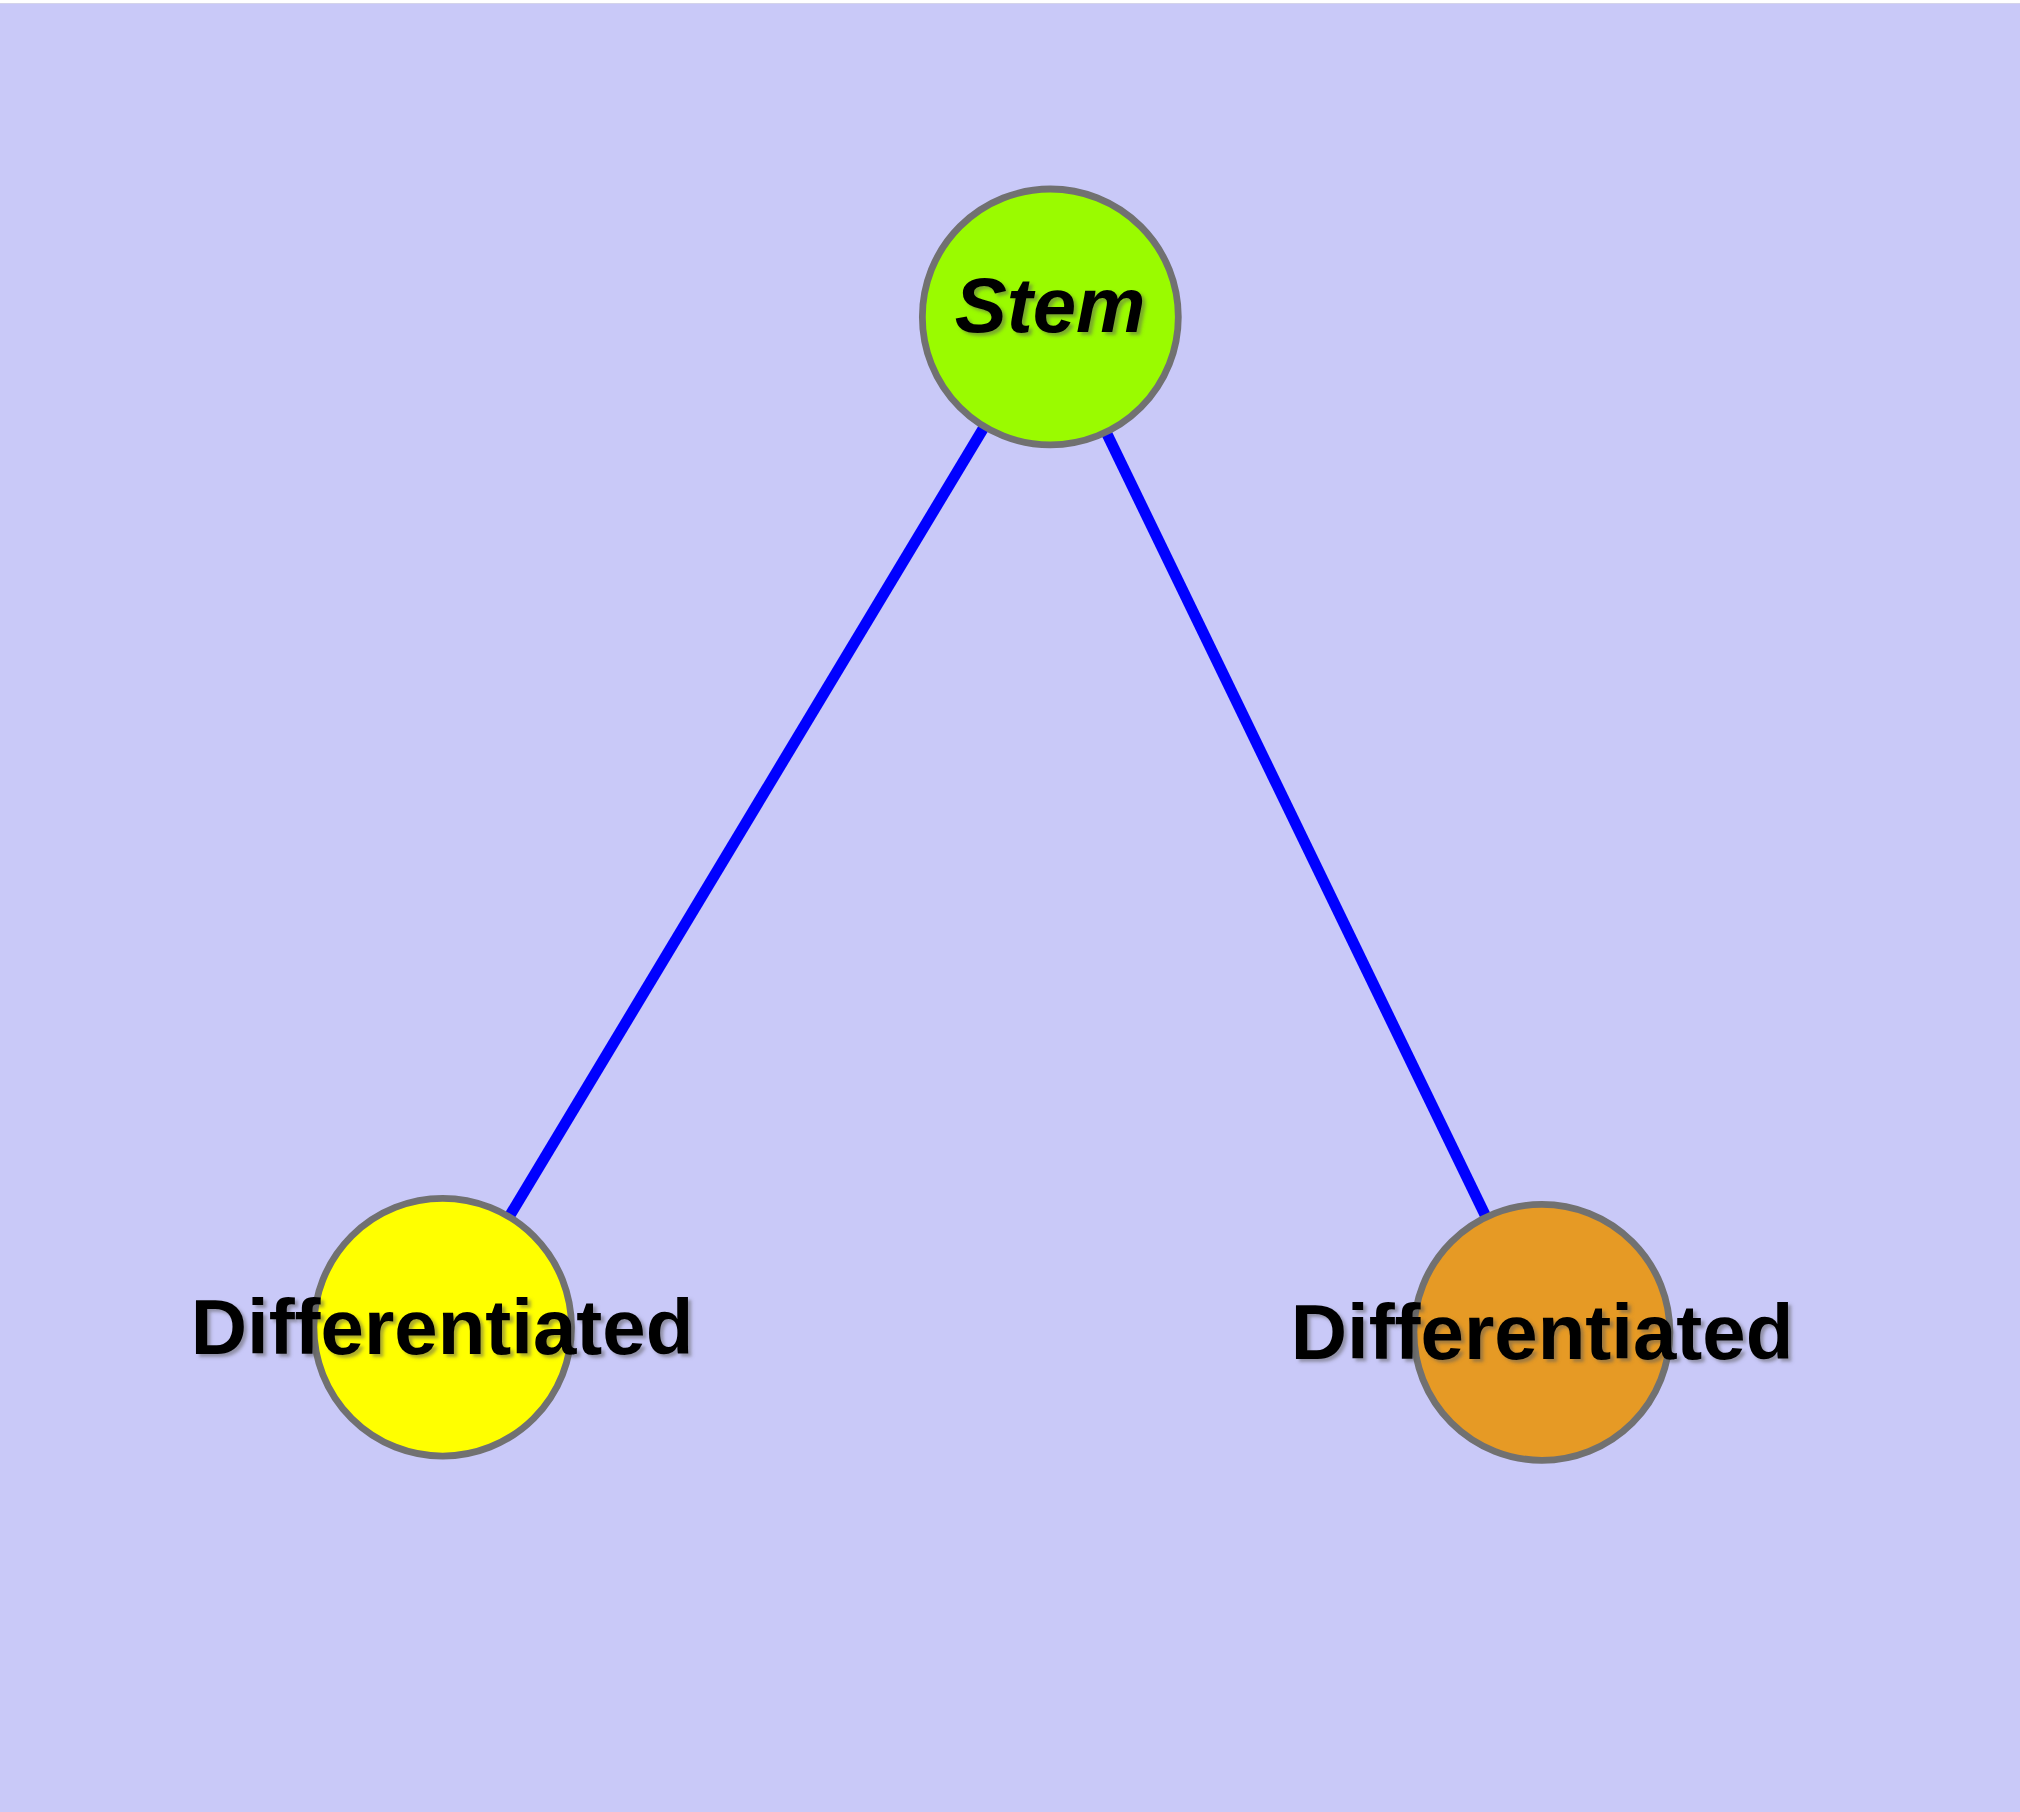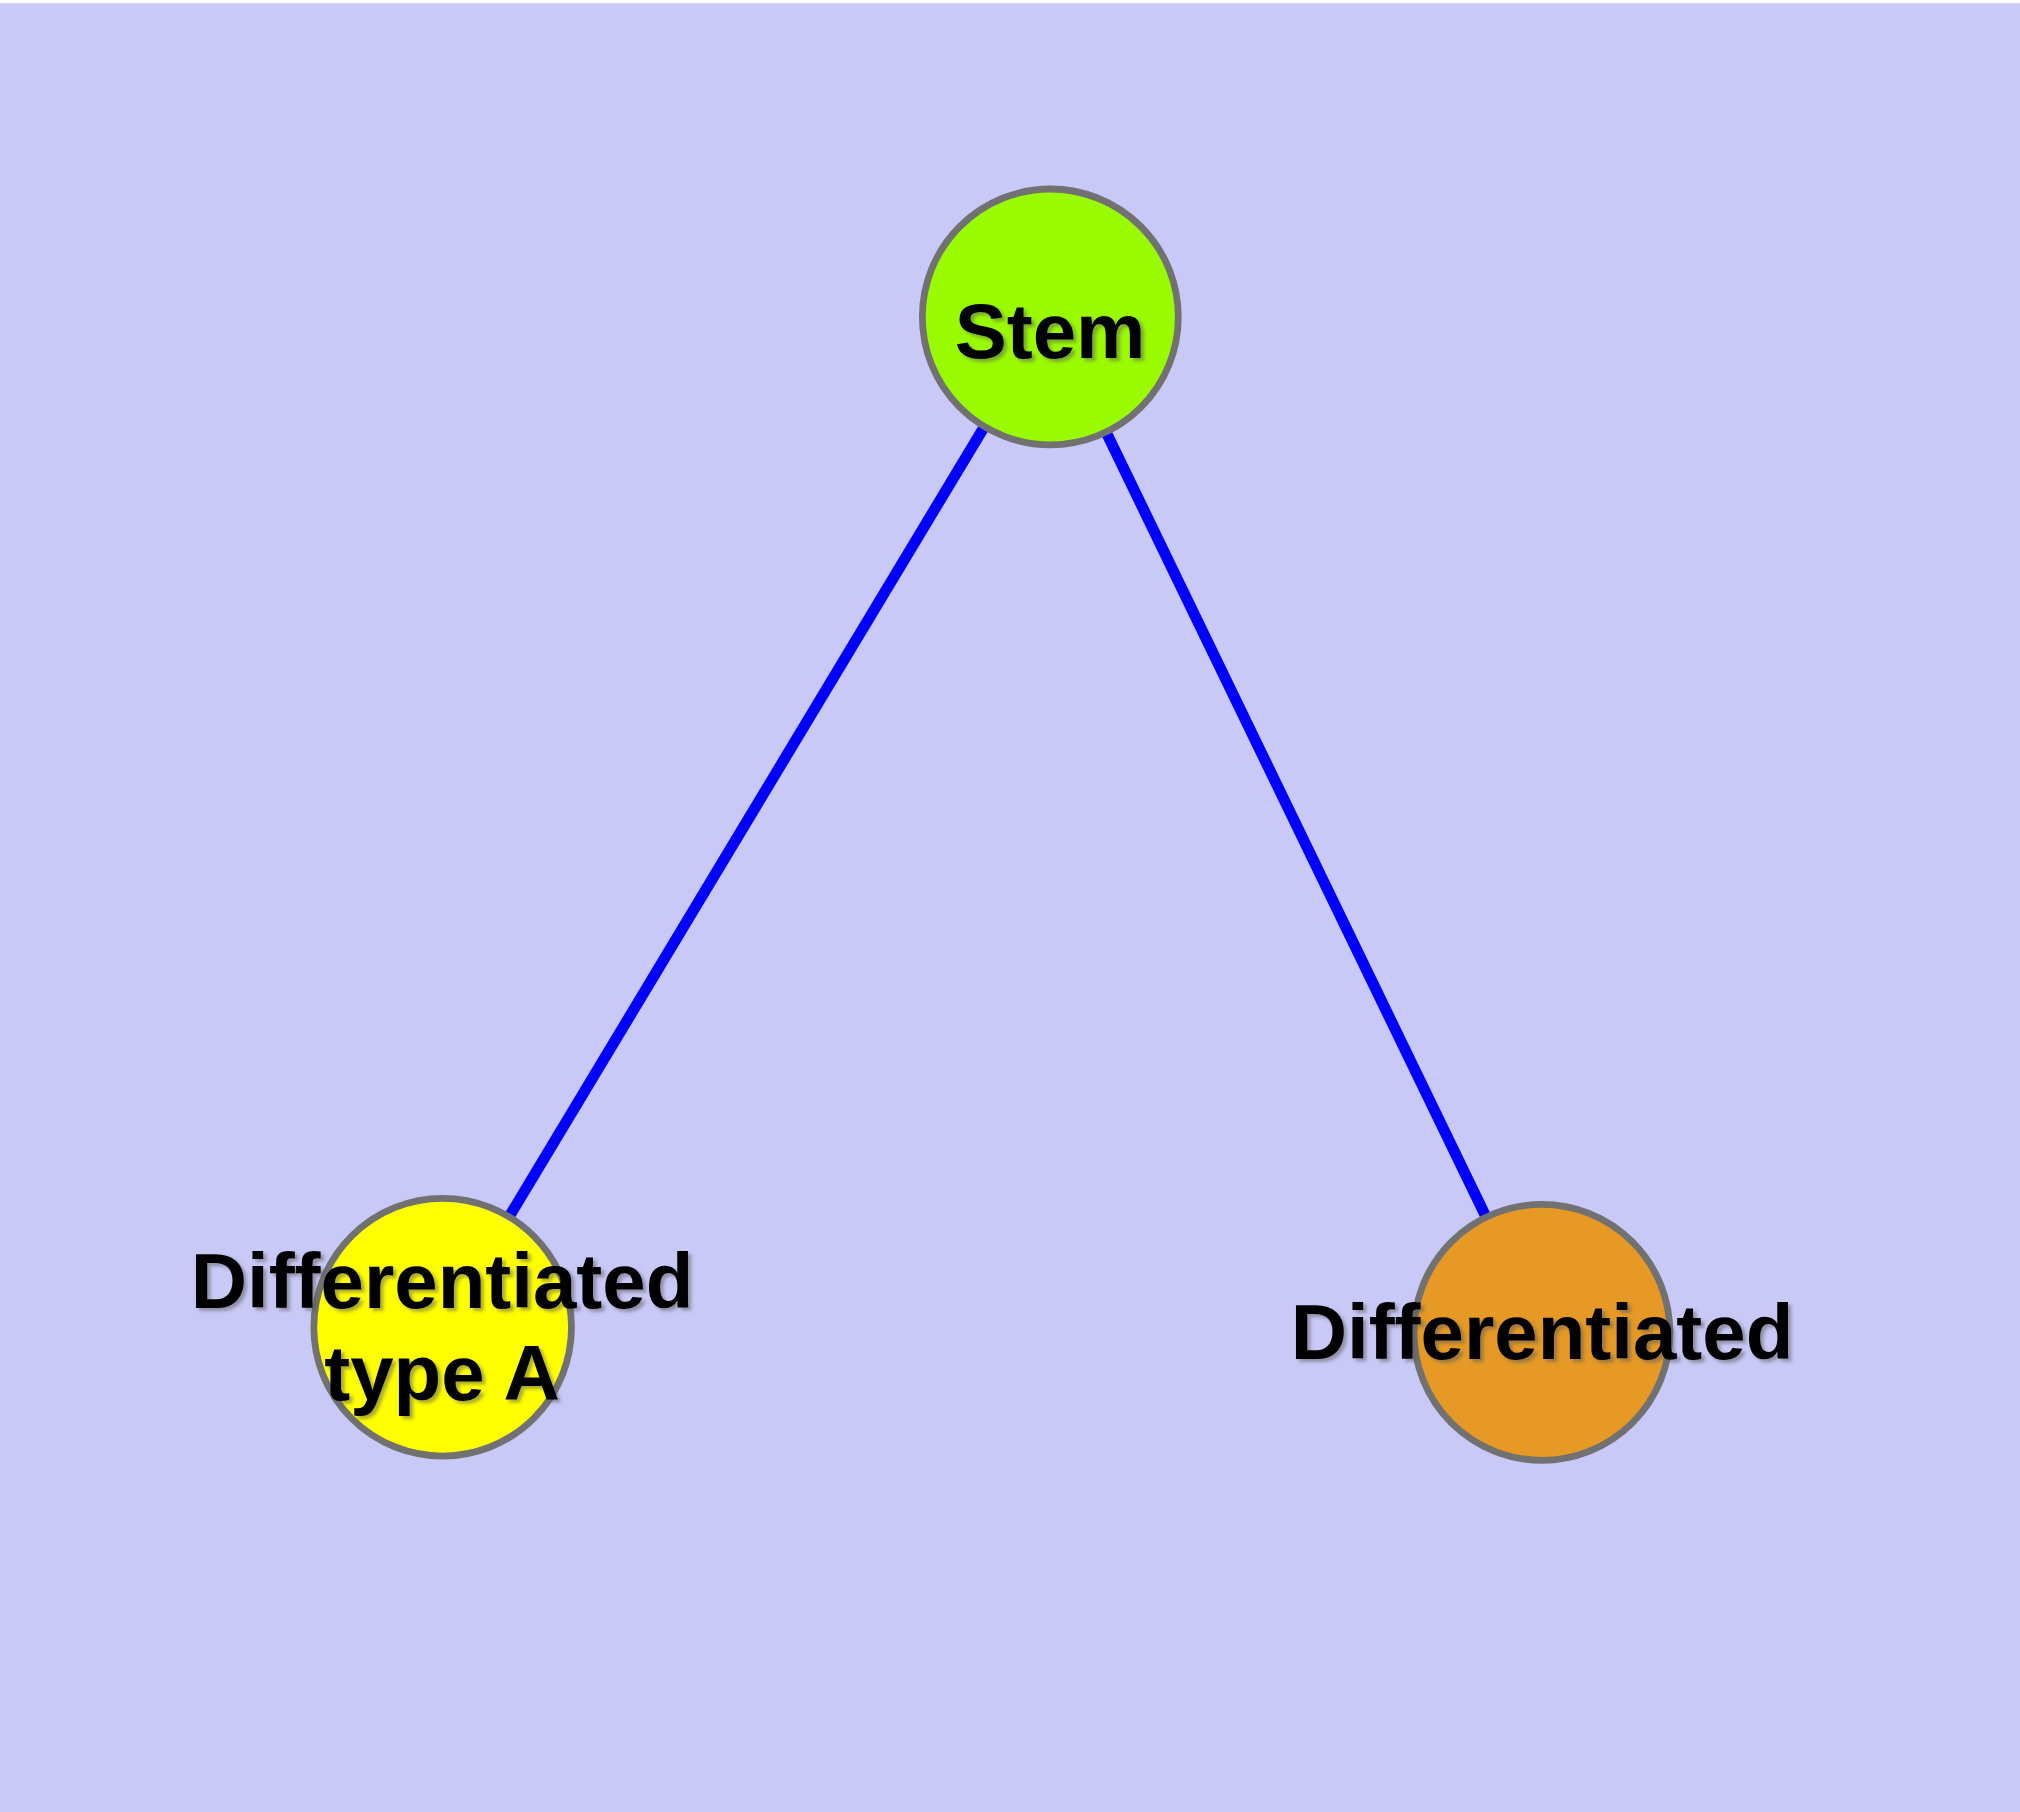--- a/index.html
+++ b/index.html
@@ -55,27 +55,26 @@
   <svg class="graph-svg" viewBox="0 0 2384 2138" xmlns="http://www.w3.org/2000/svg">
 
     <line x1="1239" y1="374" x2="522" y2="1566" stroke="#0000FF" stroke-width="13"></line>
     <line x1="1239" y1="374" x2="1819" y2="1572" stroke="#0000FF" stroke-width="13"></line>
 
     <circle cx="1239" cy="374" r="151" fill="#9AFB00" stroke="#717171" stroke-width="8"></circle>
     <circle cx="522" cy="1566" r="152" fill="#FFFF00" stroke="#717171" stroke-width="8"></circle>
     <circle cx="1819" cy="1572" r="151" fill="#E69A25" stroke="#717171" stroke-width="8"></circle>
   </svg>
 
-  <div class="node-label" style="left: 1050px; top: 331px;">
+  <div class="node-label" style="left: 1050px; top: 305px; font-style: italic;">
     <div>Stem</div>
   </div>
 
   <div class="node-label" style="left: 442px; top: 1327px;">
     <div>Differentiated</div>
-    <div>type A</div>
   </div>
 
   <div class="node-label" style="left: 1542px; top: 1332px;">
     <div>Differentiated</div>
   </div>
 
 </div>
 
 
 </body></html>

